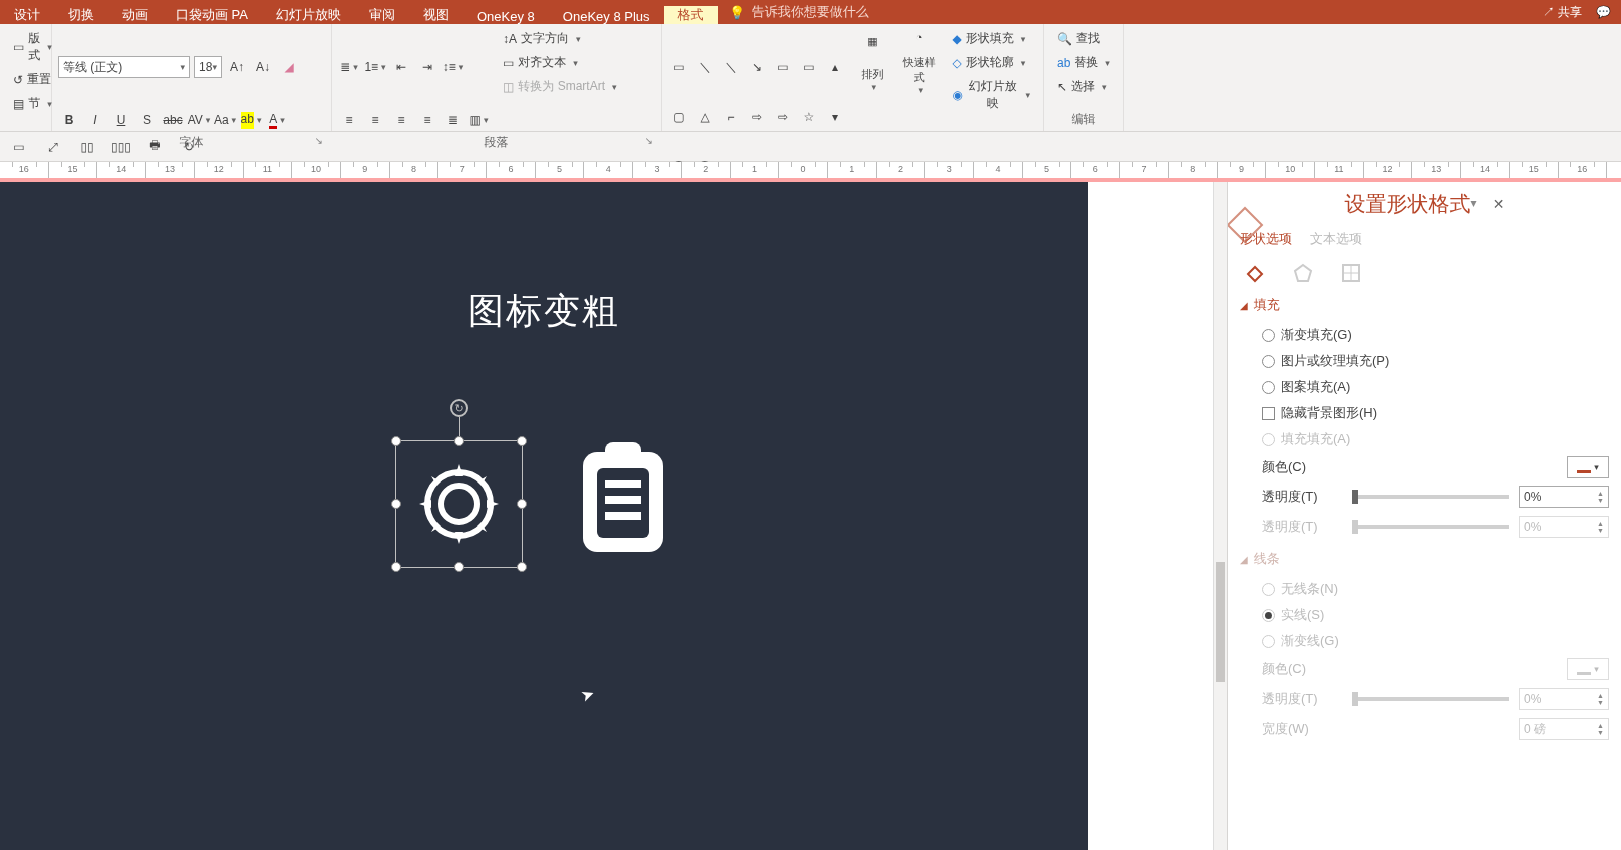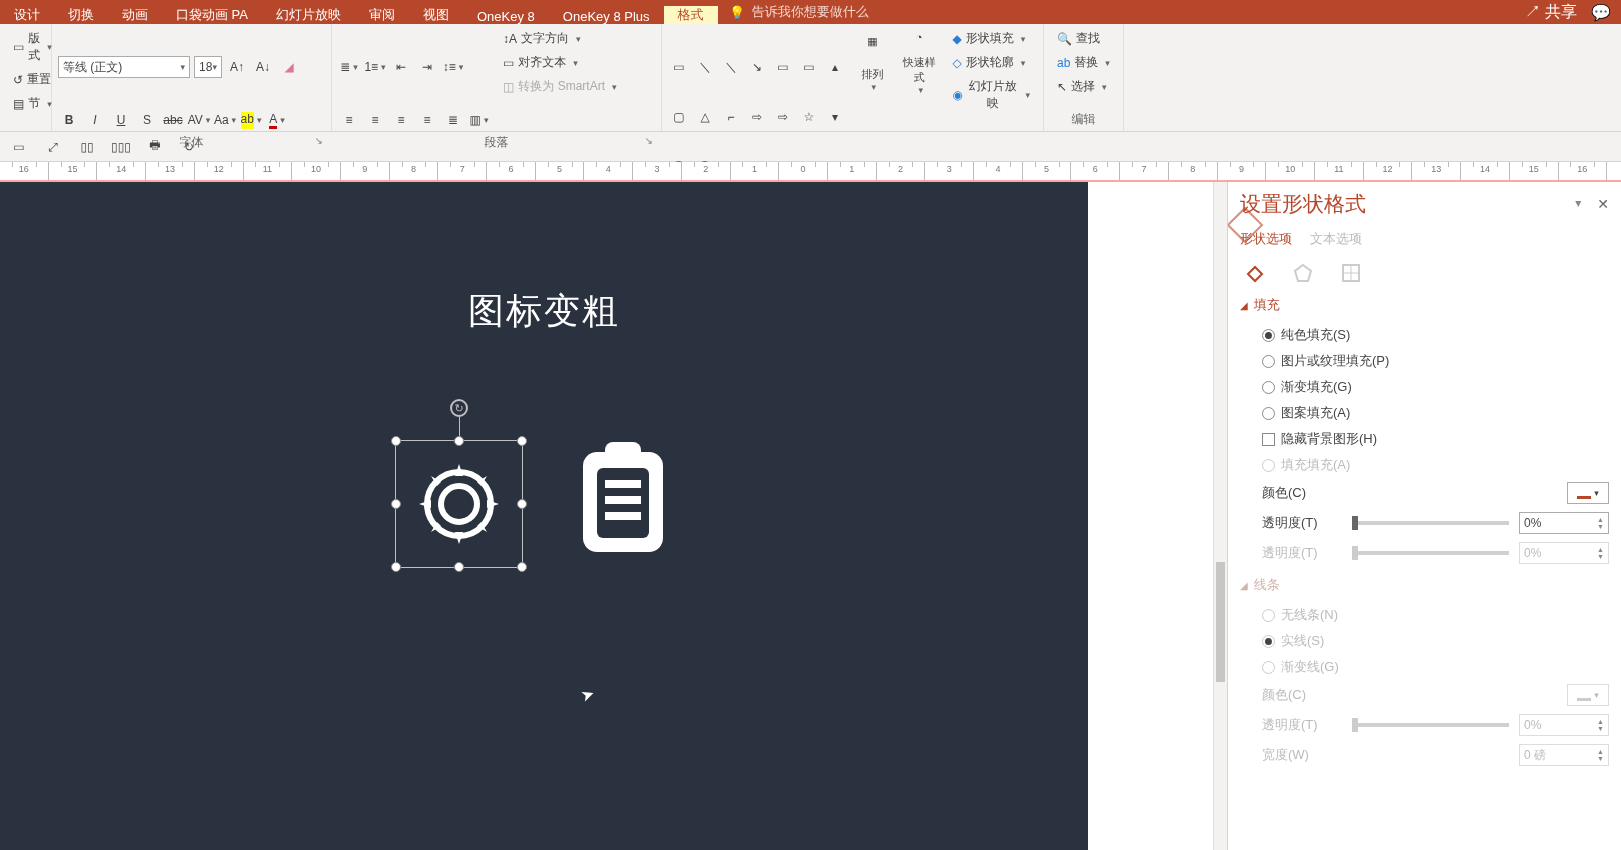--- a/index.html
+++ b/index.html
@@ -31,21 +31,21 @@
   gap: 6px;
   padding: 0 12px;
   color: #f5d6cd;
 }
 .title-right {
   margin-left: auto;
   display: flex;
   align-items: center;
   gap: 14px;
   padding-right: 10px;
-  font-size: 16px;
+  font-size: 12px;
 }
 
 
 .ribbon {
   height: 108px;
   background: #f3f2f1;
   border-bottom: 1px solid #d7d5d3;
   display: flex;
 }
 .ribbon-group {
@@ -107,21 +107,21 @@
   display: flex;
   align-items: center;
   gap: 12px;
   padding: 0 8px;
 }
 
 
 .ruler {
   height: 20px;
   background: #fff;
-  border-bottom: 2px solid #fca5a5;
+  border-bottom: 4px solid #fca5a5;
   position: relative;
   overflow: hidden;
   font-size: 9px;
   color: #777;
 }
 .ruler-inner {
   position: absolute;
   left: 0; top: 0; right: 14px; bottom: 0;
   display: flex;
 }
@@ -242,21 +242,21 @@
   width: 394px;
   border-left: 1px solid #d7d5d3;
   background: #fff;
   padding: 8px 12px;
   overflow: hidden;
   position: relative;
 }
 .pane-header {
   display: flex;
   align-items: center;
-  justify-content: space-between;
+  justify-content: center;
 }
 .pane-title {
   color: #b7472a;
   font-size: 21px;
   font-weight: normal;
 }
 .pane-close { color: #666; cursor: pointer; font-size: 14px; }
 .pane-subtabs {
   display: flex;
   gap: 18px;
@@ -733,30 +733,26 @@
           </svg>
       </div>
     </div>
 
     <div class="section-head">
       <span class="tri">◢</span>
       <span>填充</span>
     </div>
 
     <div class="opt-row">
-      <span class="radio sel"></span>
-      <span>纯色填充(S)</span>
+      <span class="radio"></span>
+      <span>渐变填充(G)</span>
     </div>
     <div class="opt-row">
       <span class="radio"></span>
       <span>图片或纹理填充(P)</span>
-    </div>
-    <div class="opt-row">
-      <span class="radio"></span>
-      <span>渐变填充(G)</span>
     </div>
     <div class="opt-row">
       <span class="radio"></span>
       <span>图案填充(A)</span>
     </div>
     <div class="opt-row">
       <span class="check"></span>
       <span>隐藏背景图形(H)</span>
     </div>
     <div class="opt-row dim">

